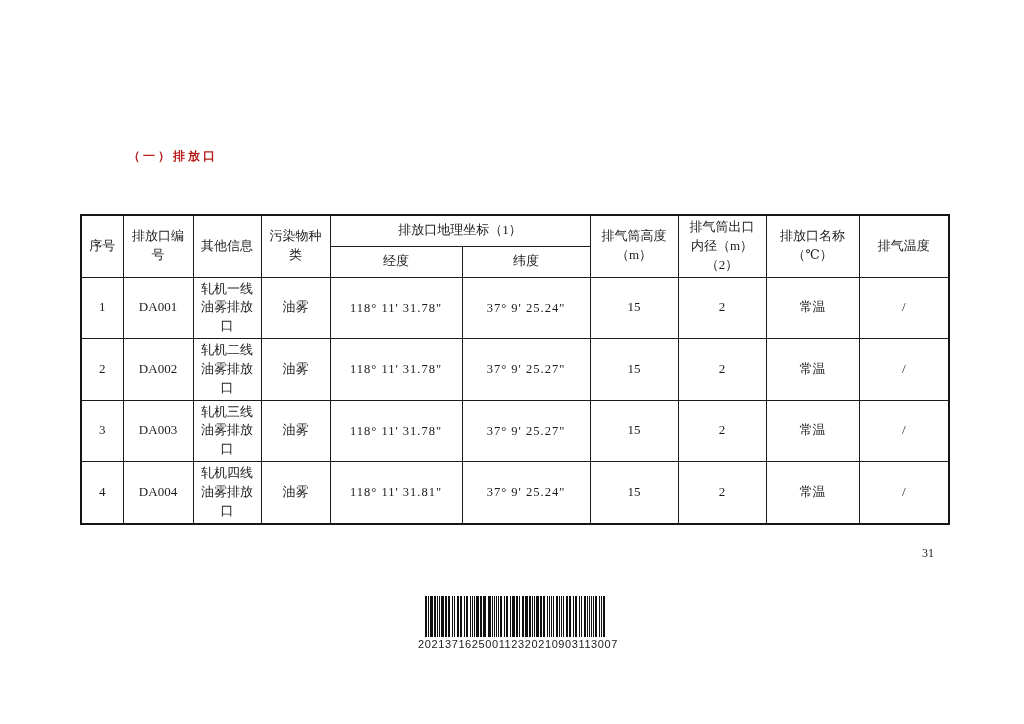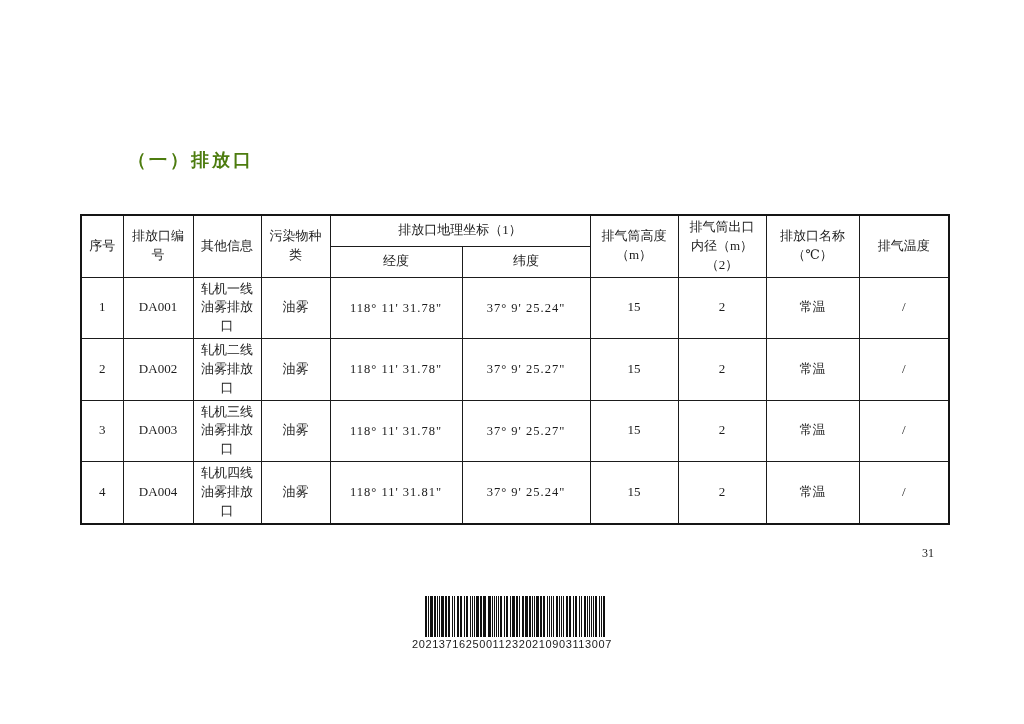--- a/index.html
+++ b/index.html
@@ -19,24 +19,24 @@
     position: absolute;
     left: 124px; top: 102px;
     font-size: 18px;
     font-weight: 500;
     letter-spacing: 2px;
     color: #1f1f1f;
   }
   .doc-subtitle {
     position: absolute;
     left: 128px; top: 148px;
-    font-size: 18px;
+    font-size: 12px;
     font-weight: 700;
     letter-spacing: 3px;
-    color: #4d7c0f;
+    color: #b91c1c;
   }
   .table-caption {
     position: absolute;
     left: 80px; top: 192px;
     width: 868px;
     text-align: center;
     font-size: 13px;
     font-weight: 700;
     color: #141414;
   }
@@ -66,21 +66,21 @@
   .page-number {
     position: absolute;
     left: 922px; top: 546px;
     font-size: 12px;
     color: #222;
   }
   .barcode-wrap {
     position: absolute;
     left: 412px; top: 596px;
     width: 206px;
-    text-align: left;
+    text-align: right;
   }
   .barcode-bars {
     height: 41px;
     display: flex;
     align-items: stretch;
     justify-content: center;
   }
   .barcode-bars .bar { background: #101010; height: 100%; flex: 0 0 auto; }
   .barcode-bars .gap { background: transparent; height: 100%; flex: 0 0 auto; }
   .barcode-number {

